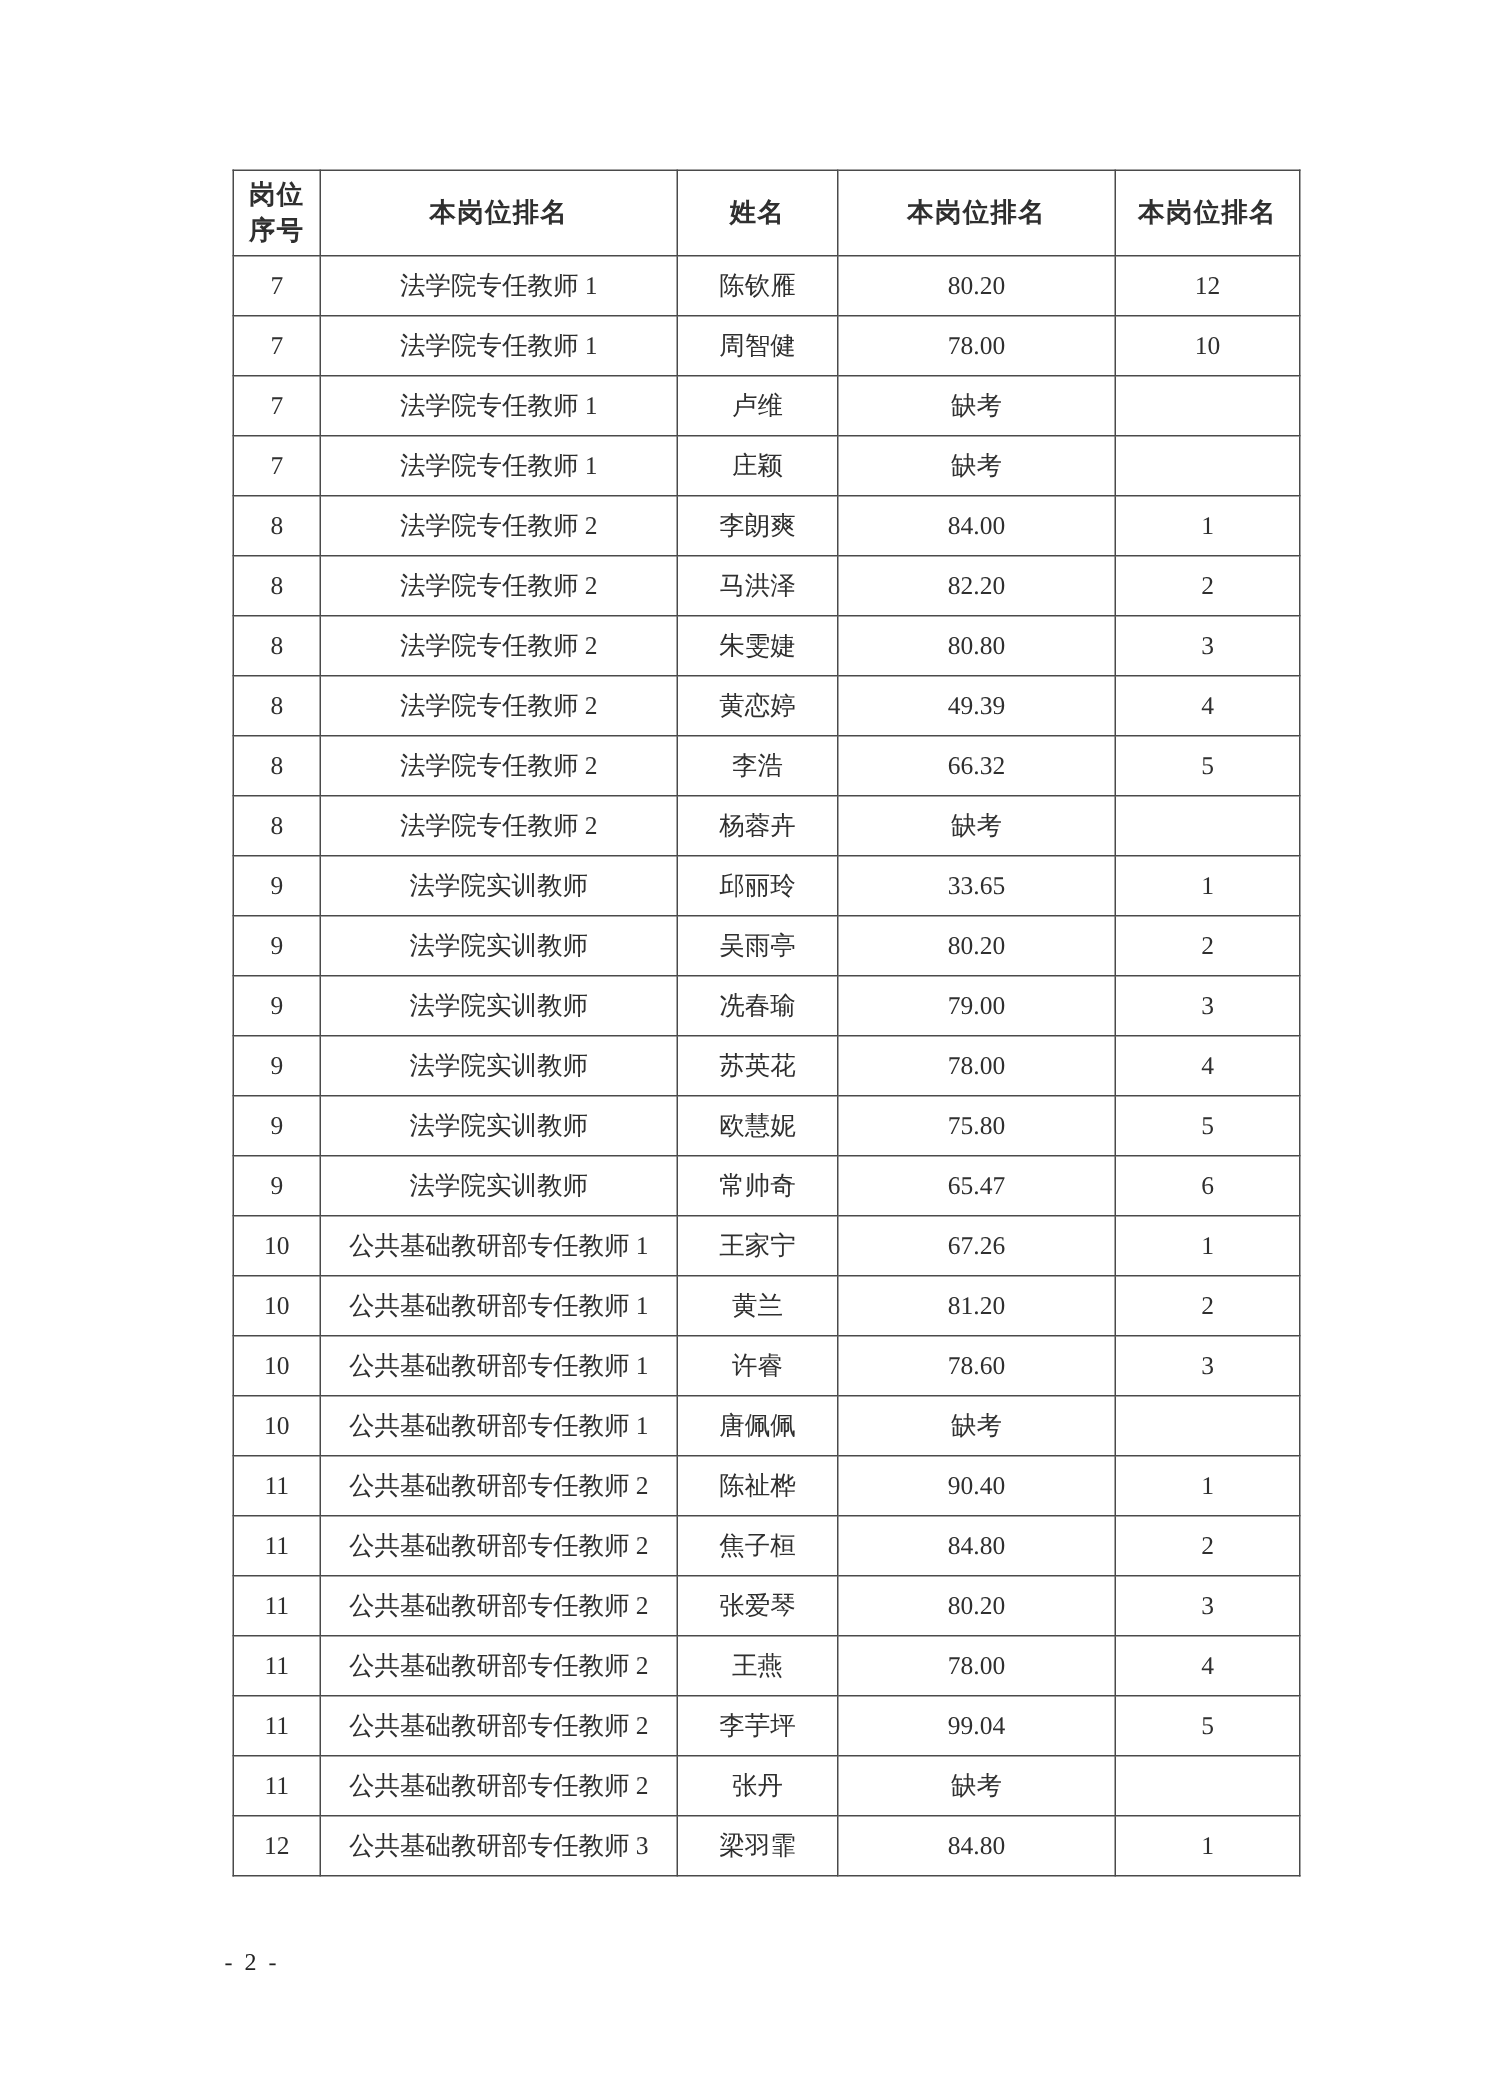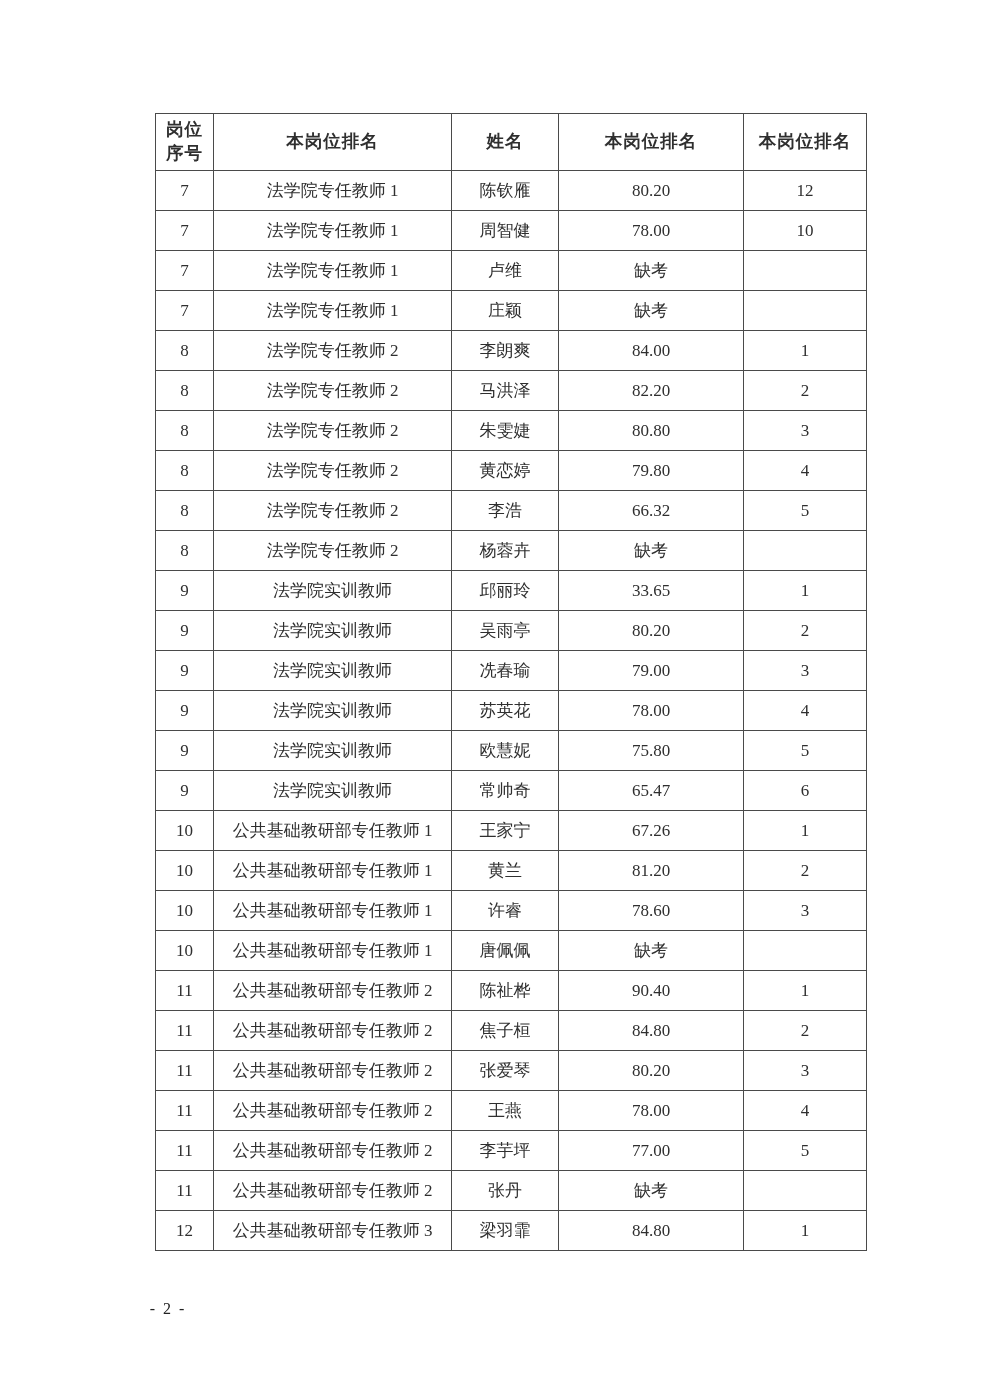--- a/index.html
+++ b/index.html
@@ -132,21 +132,21 @@
           <td>8</td>
           <td>法学院专任教师 2</td>
           <td>朱雯婕</td>
           <td>80.80</td>
           <td>3</td>
         </tr>
         <tr>
           <td>8</td>
           <td>法学院专任教师 2</td>
           <td>黄恋婷</td>
-          <td>79.80</td>
+          <td>49.39</td>
           <td>4</td>
         </tr>
         <tr>
           <td>8</td>
           <td>法学院专任教师 2</td>
           <td>李浩</td>
           <td>66.32</td>
           <td>5</td>
         </tr>
         <tr>
@@ -251,21 +251,21 @@
           <td>11</td>
           <td>公共基础教研部专任教师 2</td>
           <td>王燕</td>
           <td>78.00</td>
           <td>4</td>
         </tr>
         <tr>
           <td>11</td>
           <td>公共基础教研部专任教师 2</td>
           <td>李芋坪</td>
-          <td>77.00</td>
+          <td>99.04</td>
           <td>5</td>
         </tr>
         <tr>
           <td>11</td>
           <td>公共基础教研部专任教师 2</td>
           <td>张丹</td>
           <td>缺考</td>
           <td></td>
         </tr>
         <tr>

